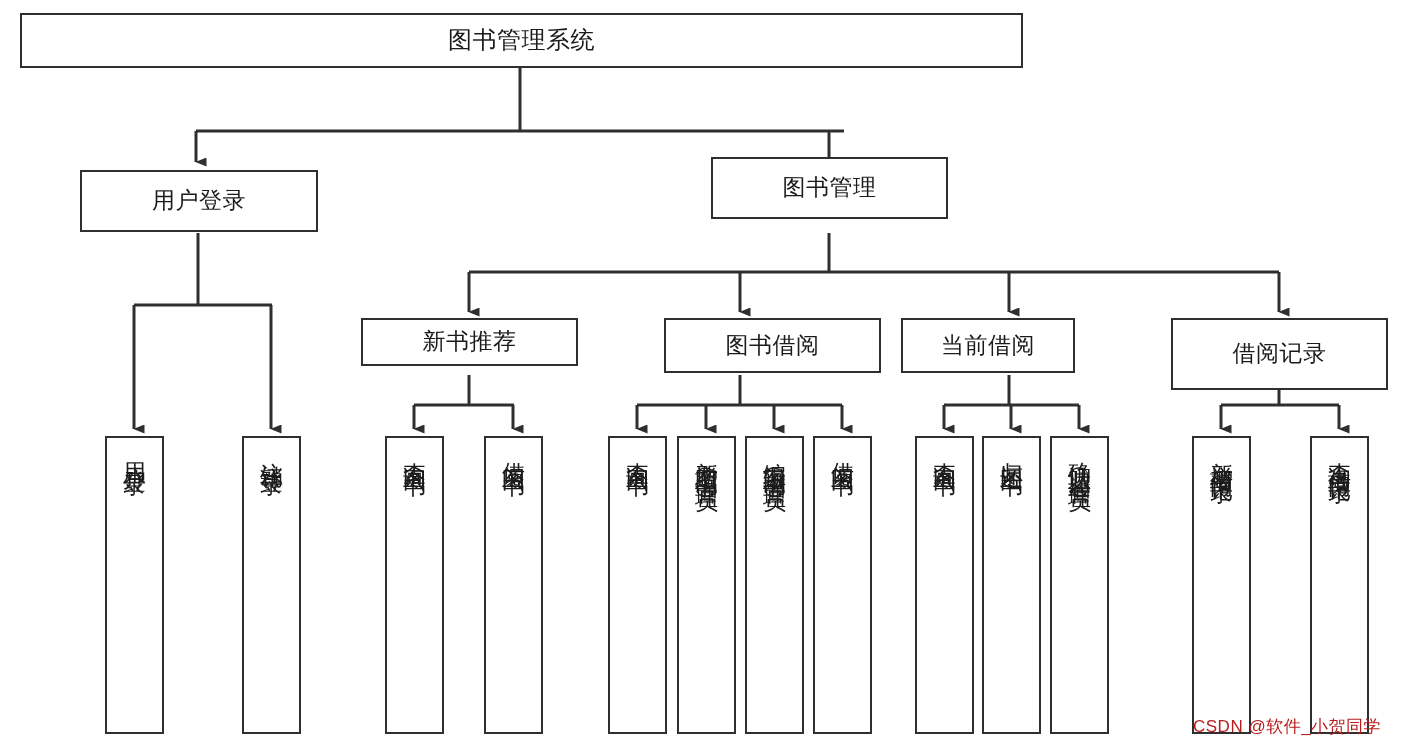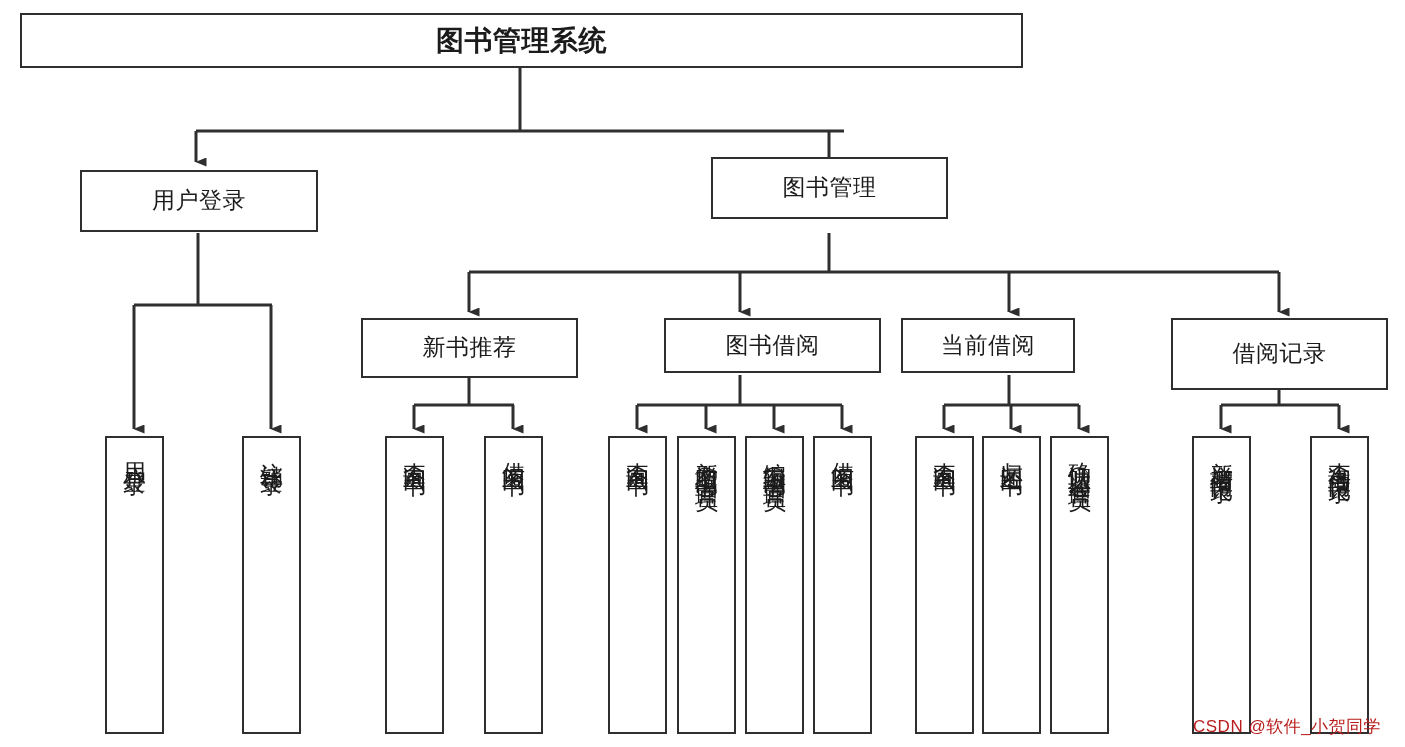--- a/index.html
+++ b/index.html
@@ -43,22 +43,21 @@
     text-align: center;
     line-height: 1.18;
     letter-spacing: 0.5px;
     white-space: nowrap;
   }
   
   .node.horiz .node-label {
     font-size: 23px;
   }
   .node.root .node-label {
-    font-size: 28px;
-    font-weight: bold;
+    font-size: 24px;
   }
   
   .node.vert {
     align-items: flex-start;
     justify-content: center;
     padding-top: 6px;
   }
   .node.vert .node-label {
     writing-mode: vertical-rl;
     text-orientation: upright;
@@ -136,21 +135,21 @@
   </div>
 
   <div class="node horiz" style="left:80px; top:170px; width:238px; height:62px;">
     <span class="node-label">用户登录</span>
   </div>
 
   <div class="node horiz" style="left:711px; top:157px; width:237px; height:62px;">
     <span class="node-label">图书管理</span>
   </div>
 
-  <div class="node horiz" style="left:361px; top:318px; width:217px; height:60px;">
+  <div class="node horiz" style="left:361px; top:318px; width:217px; height:48px;">
     <span class="node-label">新书推荐</span>
   </div>
 
   <div class="node horiz" style="left:632px; top:318px; width:217px; height:55px;margin-left:32px;">
     <span class="node-label">图书借阅</span>
   </div>
 
   <div class="node horiz" style="left:901px; top:318px; width:174px; height:55px;">
     <span class="node-label">当前借阅</span>
   </div>

